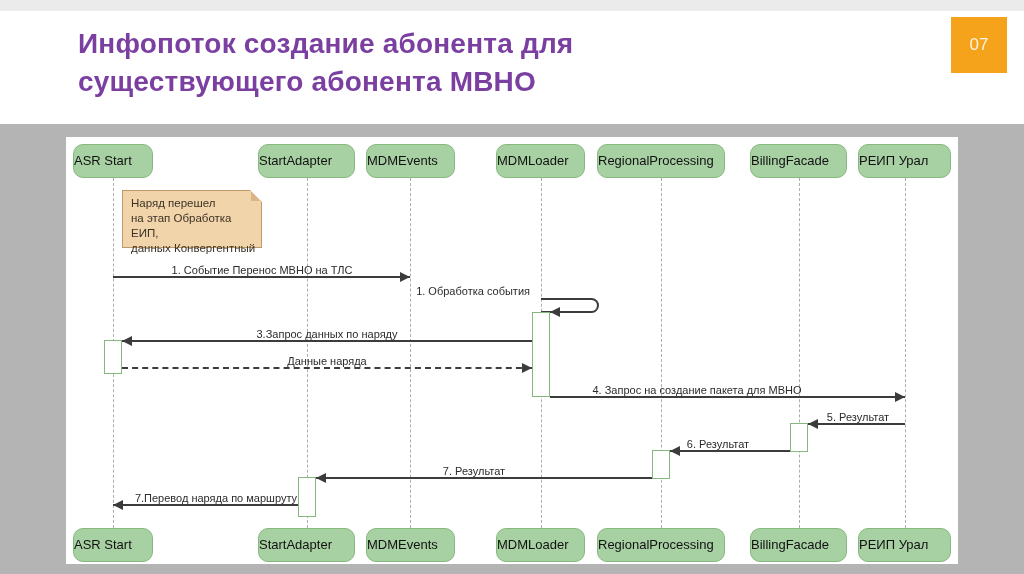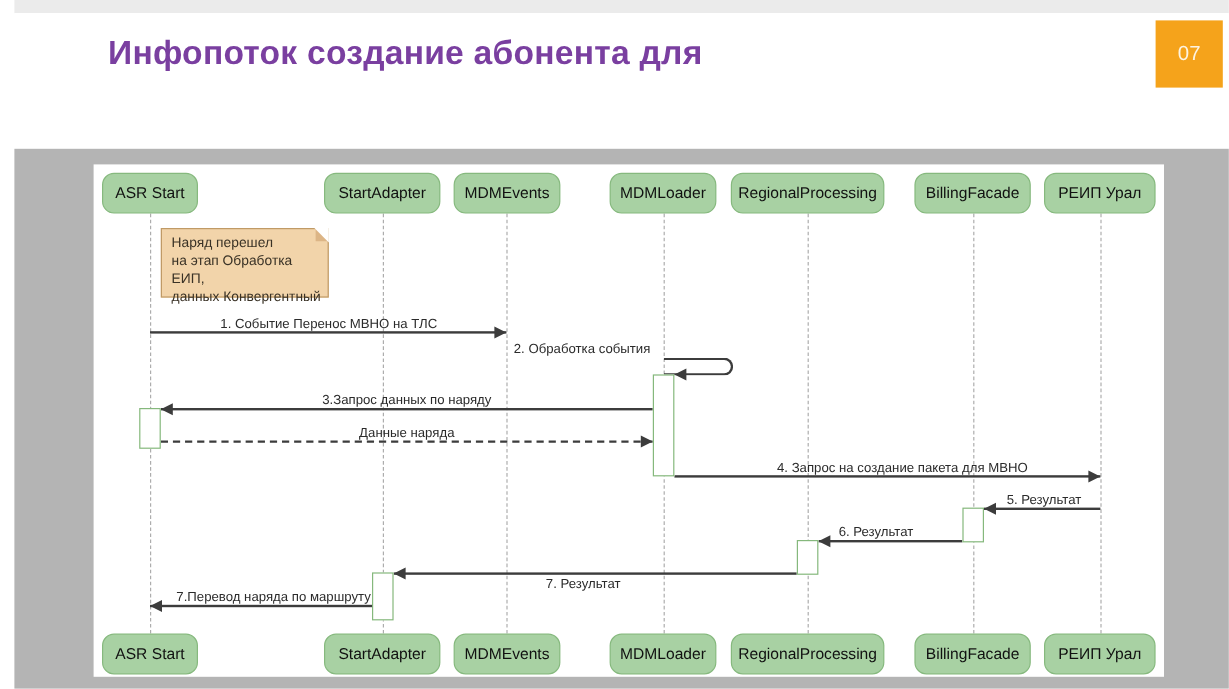--- a/index.html
+++ b/index.html
@@ -1,40 +1,40 @@
 <!DOCTYPE html>
 <html style="--accent_purple: #7a3fa0; --badge_orange: #f5a31b; --page_bg_gray: #b4b4b4; --topstrip_gray: #ebebeb; --participant_fill: #a8d1a3; --participant_border: #86b97e; --note_fill: #f2d4aa; --note_border: #c09a66; --activation_border: #85b87c; --arrow_color: #3c3c3c; --lifeline_gray: #adadad;"><head>
 <meta charset="utf-8">
 <style>
   * { margin:0; padding:0; box-sizing:border-box; }
   html,body { width:1024px; height:574px; }
   body { font-family:"Liberation Sans", sans-serif; background:#fff; position:relative; overflow:hidden; }
 
-  .slide { position:absolute; left:0; top:0; width:1004px; height:574px; background:#fff;margin-left:12px; }
+  .slide { position:absolute; left:0; top:0; width:1004px; height:574px; background:#fff; }
 
   .top-strip { position:absolute; left:0; top:0; width:1024px; height:11px;
                background:var(--topstrip_gray,#ebebeb); }
 
   .header { position:absolute; left:0; top:11px; width:1024px; height:113px; background:#fff; }
   .title { position:absolute; left:78px; top:14px; font-size:28px; line-height:38px;
            font-weight:600; letter-spacing:.2px; color:var(--accent_purple,#7a3fa0); }
   .badge { position:absolute; left:951px; top:6px; width:56px; height:56px;
            background:var(--badge_orange,#f5a31b); color:#fdf3e1; font-size:17px;
            text-align:center; line-height:56px; }
 
   .canvas { position:absolute; left:0; top:124px; width:1024px; height:450px;
             background:var(--page_bg_gray,#b4b4b4); }
   .panel { position:absolute; left:66px; top:13px; width:892px; height:427px; background:#fff; }
 
   .lifeline { position:absolute; top:41px; height:350px; width:0;
               border-left:1px dashed var(--lifeline_gray,#adadad); z-index:1; }
 
   .pbox { position:absolute; height:34px; background:var(--participant_fill,#a8d1a3);
           border:1px solid var(--participant_border,#86b97e); border-radius:10px;
-          color:#111; font-size:13px; text-align:center; line-height:32px;
+          color:#111; font-size:13px; line-height:32px;
           white-space:nowrap; z-index:5; }
   .row-top  { top:7px; }
   .row-bot  { top:391px; }
 
   .note { position:absolute; left:56px; top:53px; width:140px; height:58px;
           background:var(--note_fill,#f2d4aa); border:1px solid var(--note_border,#c09a66);
           padding:5px 0 0 8px; font-size:11.5px; line-height:15px; color:#3a3226; z-index:3; }
   .note::after  { content:""; position:absolute; top:-1px; right:-1px; width:0; height:0;
                   border-top:12px solid #fff; border-left:12px solid transparent; }
   .note::before { content:""; position:absolute; top:-1px; right:-1px; width:0; height:0;
@@ -59,20 +59,21 @@
 </head>
 <body>
 
 <div class="slide">
 
   <div class="top-strip"></div>
 
   <div class="header">
     <h1 class="title">
       <span>Инфопоток создание абонента для</span><br>
+      <span>существующего абонента МВНО</span>
     </h1>
     <div class="badge">07</div>
   </div>
 
   <div class="canvas">
     <div class="panel">
 
       <div class="lifeline" style="left:47px"></div>
       <div class="lifeline" style="left:241px"></div>
       <div class="lifeline" style="left:344px"></div>
@@ -106,45 +107,45 @@
       <div class="act" style="left:38px;top:203px;height:34px"></div>
       <div class="act" style="left:466px;top:175px;height:85px"></div>
       <div class="act" style="left:724px;top:286px;height:29px"></div>
       <div class="act" style="left:586px;top:313px;height:29px"></div>
       <div class="act" style="left:232px;top:340px;height:40px"></div>
 
       <div class="mlabel" style="left:196px;top:127px">1. Событие Перенос МВНО на ТЛС</div>
       <div class="mline" style="left:47px;top:139px;width:297px"></div>
       <div class="mhead r" style="left:334px;top:135px"></div>
 
-      <div class="mlabel ra" style="left:464px;top:148px">2. Обработка события</div>
+      <div class="mlabel ra" style="left:464px;top:148px">1. Обработка события</div>
       <div class="selfloop"></div>
       <div class="mhead l" style="left:484px;top:170px"></div>
 
       <div class="mlabel" style="left:261px;top:191px">3.Запрос данных по наряду</div>
       <div class="mline" style="left:56px;top:203px;width:410px"></div>
       <div class="mhead l" style="left:56px;top:199px"></div>
 
       <div class="mlabel" style="left:261px;top:218px">Данные наряда</div>
       <div class="mline dash" style="left:56px;top:230px;width:410px"></div>
       <div class="mhead r" style="left:456px;top:226px"></div>
 
-      <div class="mlabel" style="left:674px;top:247px">4. Запрос на создание пакета для МВНО</div>
+      <div class="mlabel" style="left:631px;top:247px">4. Запрос на создание пакета для МВНО</div>
       <div class="mline" style="left:484px;top:259px;width:355px"></div>
       <div class="mhead r" style="left:829px;top:255px"></div>
 
       <div class="mlabel" style="left:792px;top:274px">5. Результат</div>
       <div class="mline" style="left:742px;top:286px;width:97px"></div>
       <div class="mhead l" style="left:742px;top:282px"></div>
 
       <div class="mlabel" style="left:652px;top:301px">6. Результат</div>
       <div class="mline" style="left:604px;top:313px;width:120px"></div>
       <div class="mhead l" style="left:604px;top:309px"></div>
 
-      <div class="mlabel" style="left:408px;top:344px">7. Результат</div>
+      <div class="mlabel" style="left:408px;top:328px">7. Результат</div>
       <div class="mline" style="left:250px;top:340px;width:336px"></div>
       <div class="mhead l" style="left:250px;top:336px"></div>
 
       <div class="mlabel" style="left:150px;top:355px">7.Перевод наряда по маршруту</div>
       <div class="mline" style="left:47px;top:367px;width:185px"></div>
       <div class="mhead l" style="left:47px;top:363px"></div>
 
     </div>
   </div>
 </div>

